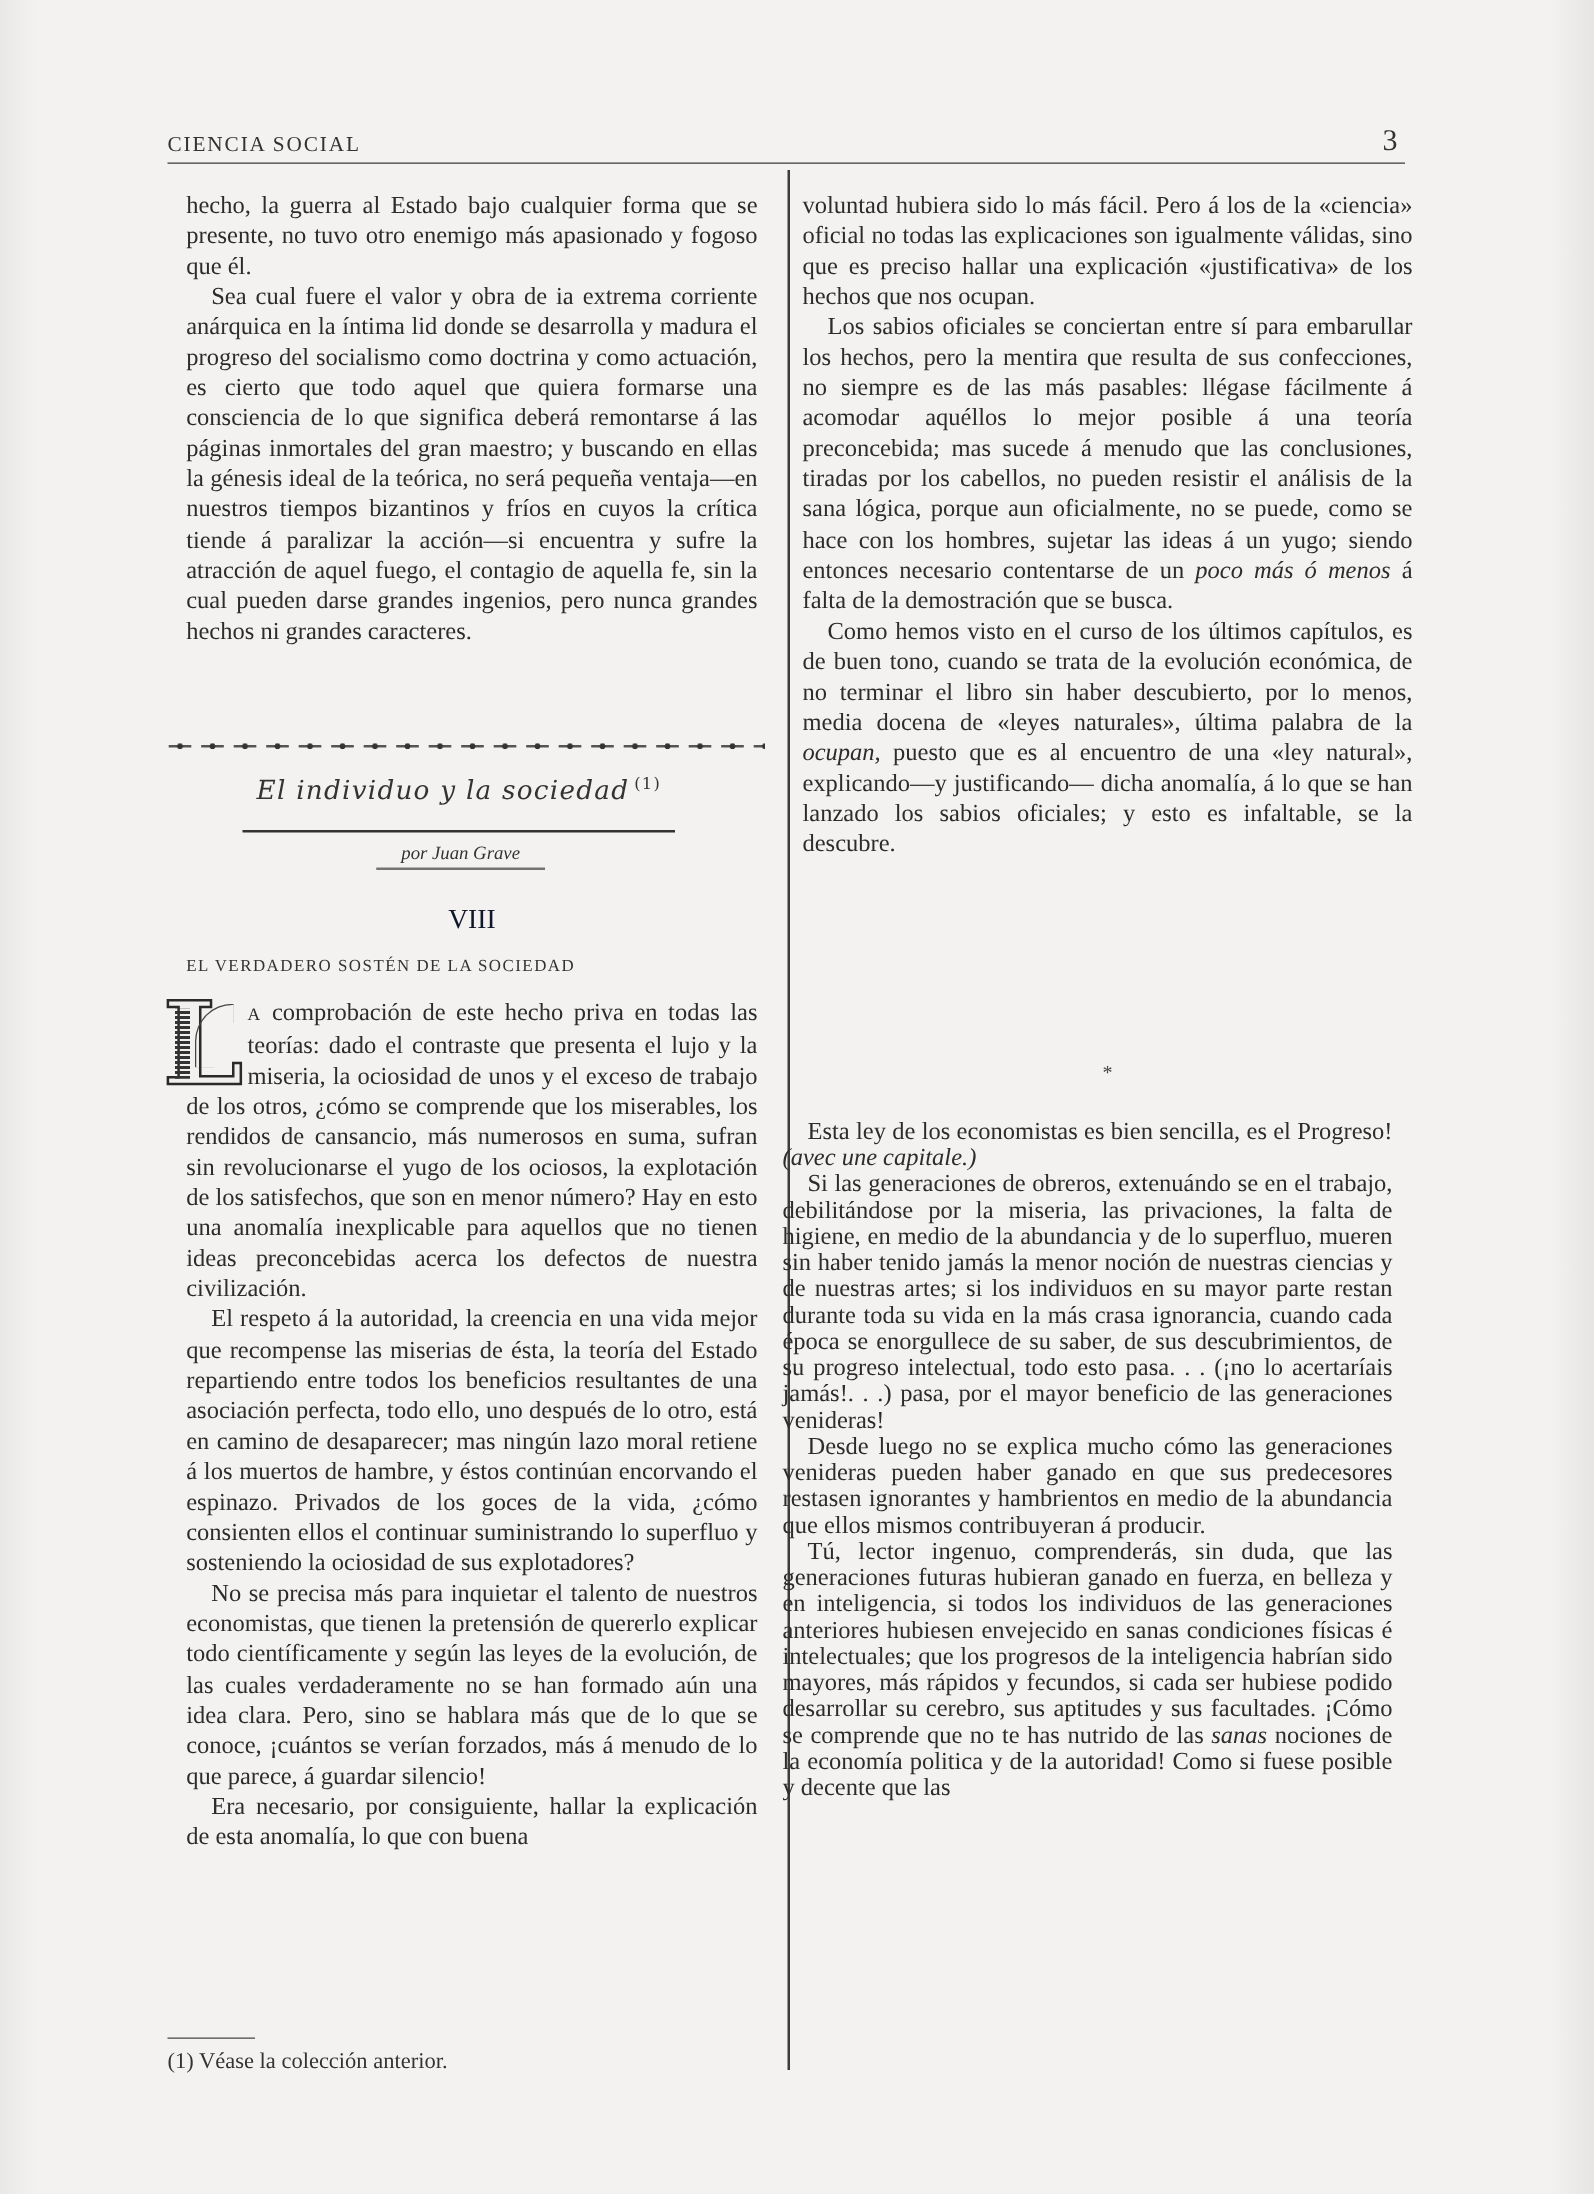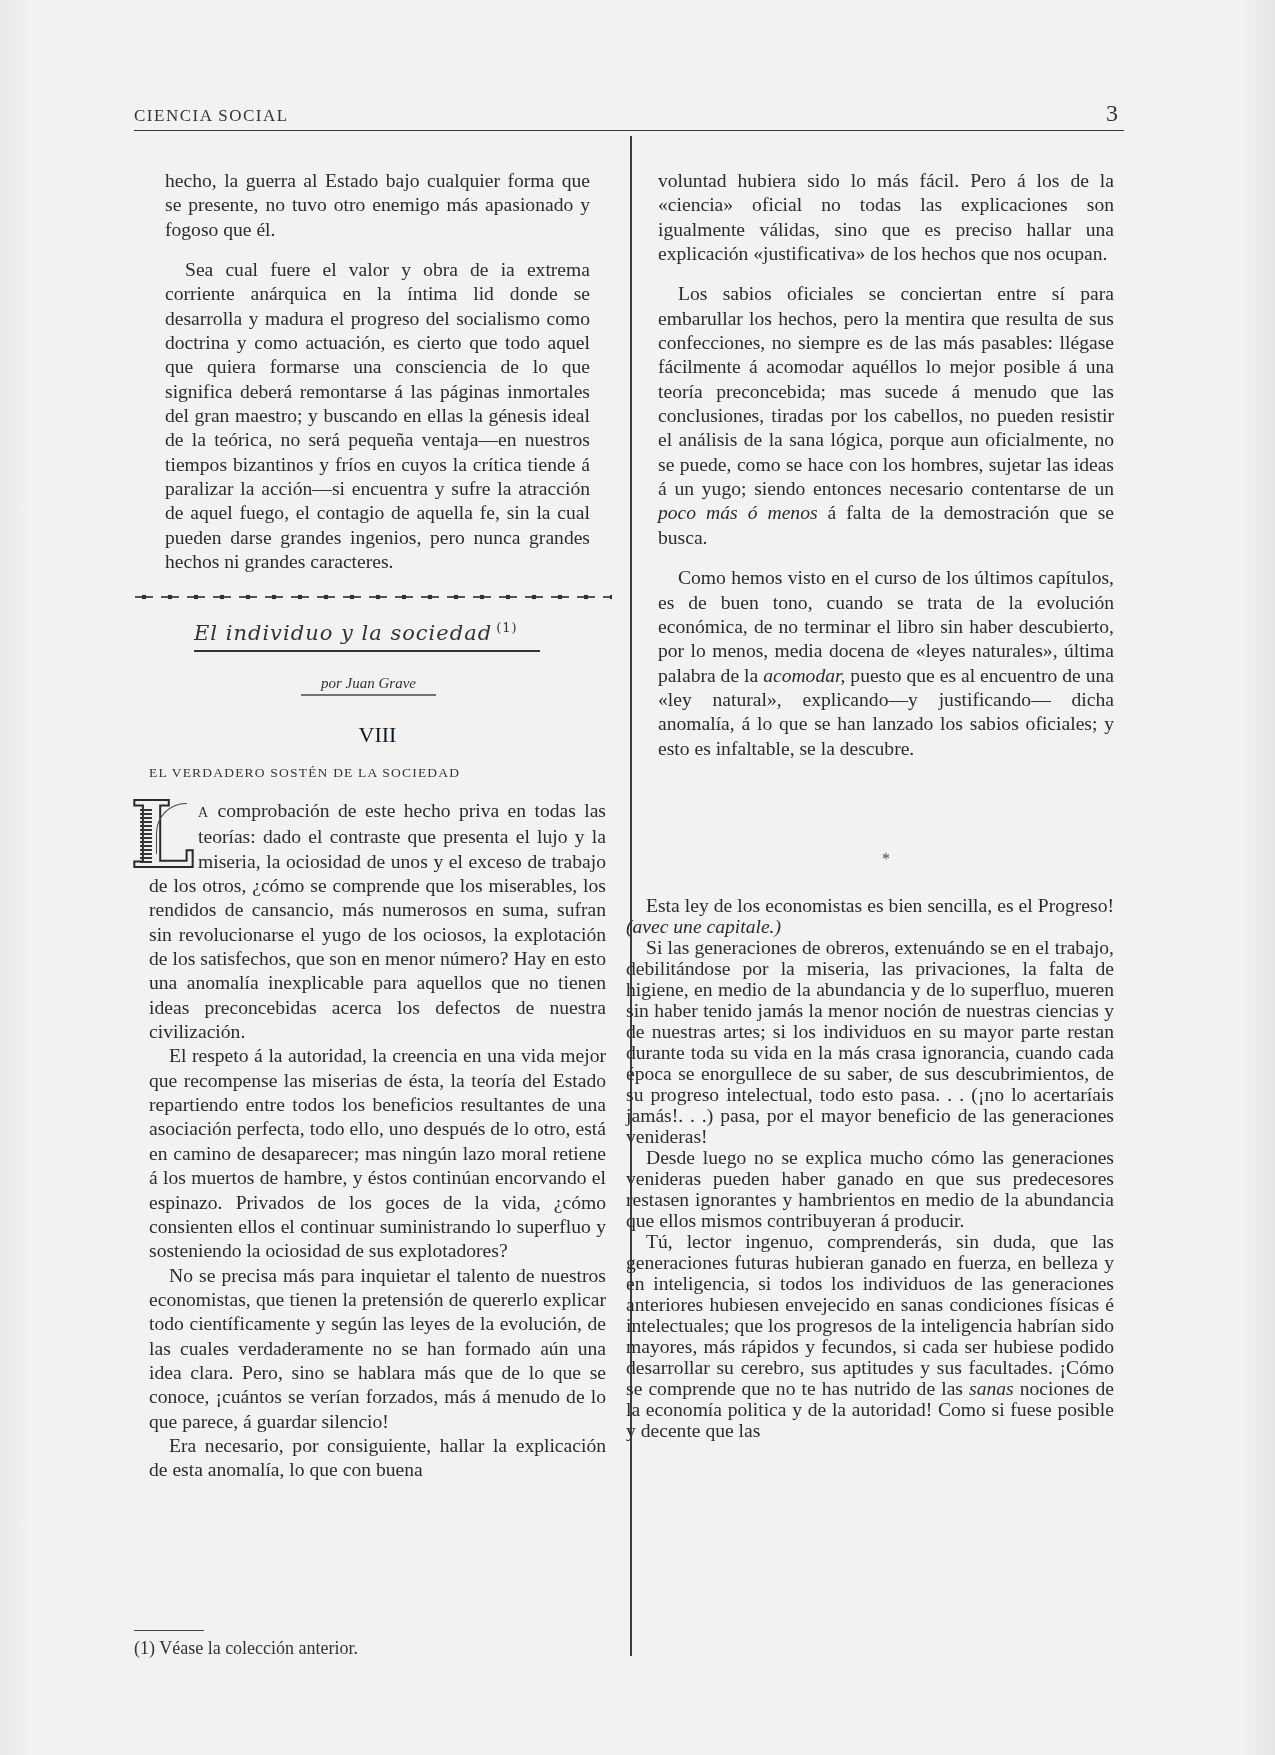--- a/index.html
+++ b/index.html
@@ -16,32 +16,32 @@
     border-bottom: 1.5px solid #3a3a3a; }
   .running-title { position: absolute; left: 0; right: 0; top: 2px; 
     font-size: 17px; letter-spacing: 1.5px; color: #333; }
   .page-number { position: absolute; right: 6px; top: -4px; font-size: 24px; color: #333; }
 
   .col-divider { position: absolute; left: 630px; top: 136px; width: 1.5px; height: 1520px; background: #3c3c3c; }
 
   .column { position: absolute; top: 153px; font-size: 19.6px; line-height: 24.35px; text-align: justify; }
   .col-left { left: 149px; width: 457px; }
   .col-right { left: 642px; width: 488px; }
-  .column p { margin: 16px; }
+  .column p { margin: 0; }
   .indent { text-indent: 20px; }
   .left-par { text-indent: 0; }
 
   .divider-ornament { position: absolute; left: 131px; top: 594px; width: 481px; height: 6px;
     background-image: radial-gradient(circle, #333 2.2px, transparent 2.6px),
                       linear-gradient(90deg, transparent 4px, #555 4px, #555 22px, transparent 22px);
     background-size: 26px 6px, 26px 2px; background-repeat: repeat-x; background-position: 0 0, 0 2px; }
 
-  .article-title { position: absolute; left: 194px; top: 620px; width: 346px; 
+  .article-title { position: absolute; left: 194px; top: 620px; width: 346px; text-align: center;
     font-family: "DejaVu Serif", serif; font-style: italic; font-size: 21px; letter-spacing: 1px; color: #333;
-    border-bottom: 2px solid #333; padding-bottom: 5px; }
+    border-bottom: 2px solid #333; padding-bottom: 20px; }
   .title-footnote-ref { font-style: normal; font-size: 13px; vertical-align: super; margin-left: 4px; }
   .byline { position: absolute; left: 301px; top: 675px; width: 135px; text-align: center;
     font-style: italic; font-size: 15px; color: #333; border-bottom: 2px solid #737373; padding-bottom: 2px; }
   .chapter { position: absolute; left: 149px; width: 457px; top: 722px; text-align: center; font-size: 22px; color: #0f172a; }
   .subtitle { position: absolute; left: 149px; width: 457px; top: 765px; 
     font-size: 13.5px; letter-spacing: 1.2px; color: #333; }
 
   .body-after { position: absolute; left: 149px; width: 457px; top: 799px; font-size: 19.6px; line-height: 24.35px; text-align: justify; }
   .body-after p { margin: 0; }
   .dropcap { float: left; width: 60px; height: 72px; margin: 2px 8px 0 -19px; position: relative; }
@@ -107,21 +107,21 @@
 
 <div class="column col-right">
   <p class="left-par">voluntad hubiera sido lo más fácil. Pero á los de la «ciencia» oficial no todas las explicaciones son igualmente válidas, sino que es preciso hallar una explicación «justificativa» de los hechos que nos ocupan.</p>
   <p class="indent">
     <span>Los sabios oficiales se conciertan entre sí para embarullar los hechos, pero la mentira que resulta de sus confecciones, no siempre es de las más pasables: llégase fácilmente á acomodar aquéllos lo mejor posible á una teoría preconcebida; mas sucede á menudo que las conclusiones, tiradas por los cabellos, no pueden resistir el análisis de la sana lógica, porque aun oficialmente, no se puede, como se hace con los hombres, sujetar las ideas á un yugo; siendo entonces necesario contentarse de un</span>
     <i>poco más ó menos</i>
     <span>á falta de la demostración que se busca.</span>
   </p>
   <p class="indent">
     <span>Como hemos visto en el curso de los últimos capítulos, es de buen tono, cuando se trata de la evolución económica, de no terminar el libro sin haber descubierto, por lo menos, media docena de «leyes naturales», última palabra de la</span>
-    <i>acomodar,</i>
+    <i>ocupan,</i>
     <span>puesto que es al encuentro de una «ley natural», explicando—y justificando— dicha anomalía, á lo que se han lanzado los sabios oficiales; y esto es infaltable, se la descubre.</span>
   </p>
 </div>
 
 <div class="asterism">*</div>
 
 <div class="col-right-2">
   <p class="indent">
     <span>Esta ley de los economistas es bien sencilla, es el Progreso!</span>
     <i>(avec une capitale.)</i>

